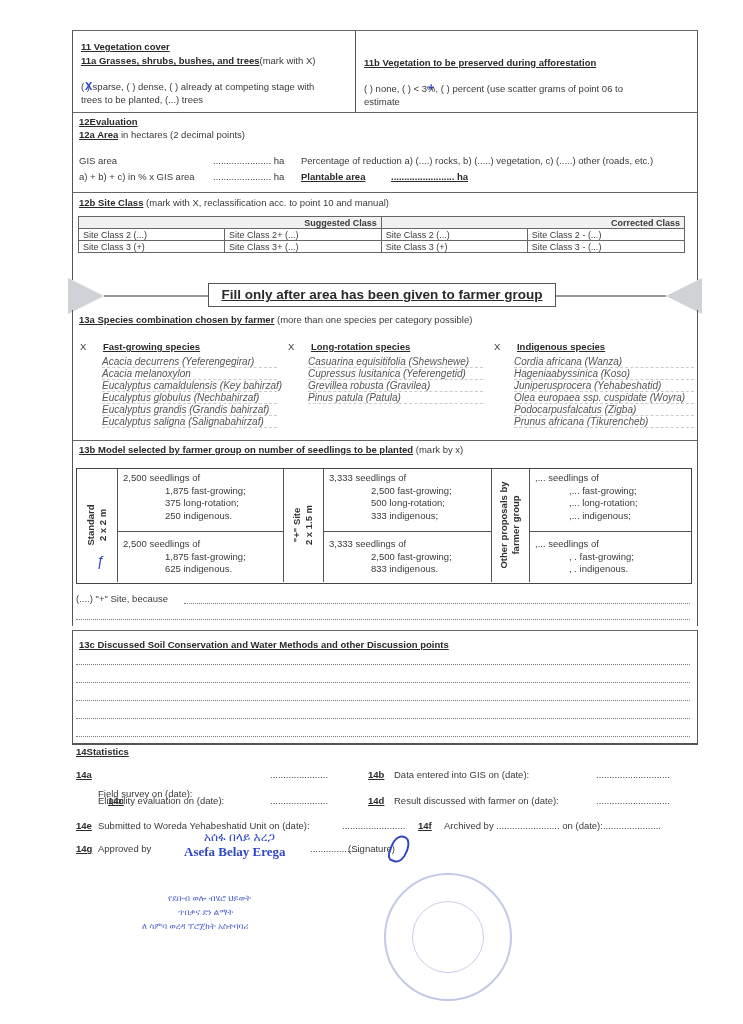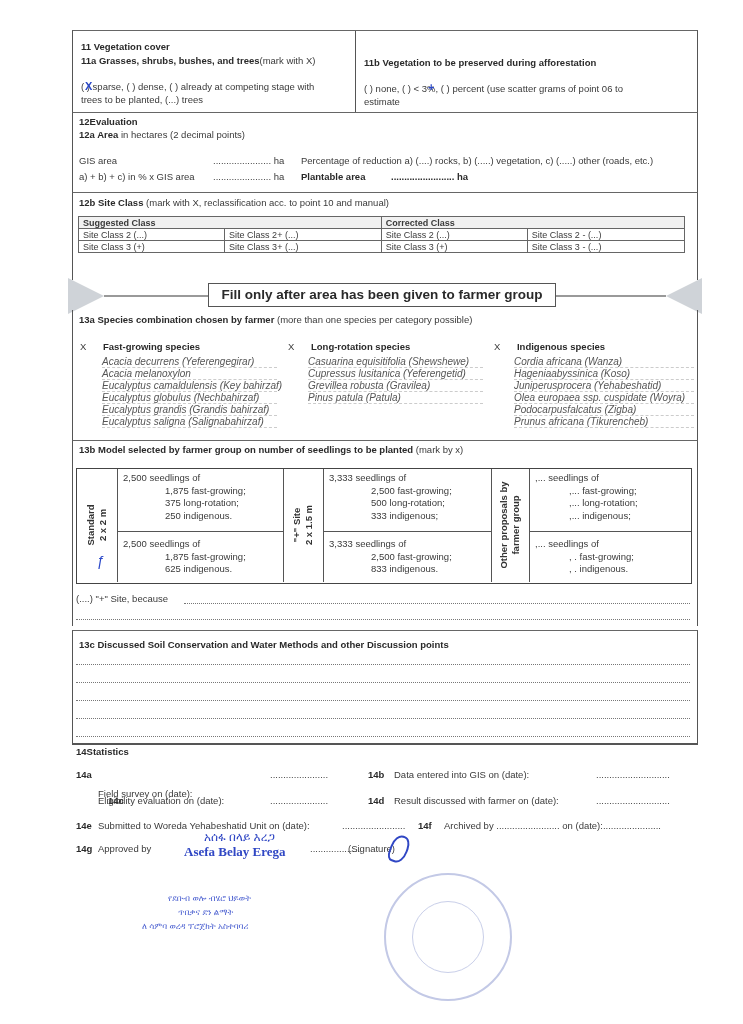--- a/index.html
+++ b/index.html
@@ -1,34 +1,34 @@
 <!DOCTYPE html>
 <html><head>
 <meta charset="utf-8">
 <style>
   * { box-sizing: border-box; margin: 0; padding: 0; }
   body {
     width: 743px; height: 1024px; background: #ffffff; position: relative; overflow: hidden;
     font-family: "Liberation Sans", sans-serif; color: #3a3a3a; font-size: 9.5px;
   }
   .page { position: absolute; left: 72px; top: 30px; width: 626px; }
-  .b { font-weight: bold; color: #2a2a2a; }
+  .b { font-weight: bold; color: #2a2a2a; text-decoration: underline; }
   
   .s11 { position: absolute; left: 0; top: 0; width: 626px; height: 82px; border-top: 1.5px solid #666; border-left: 1px solid #555; border-right: 1px solid #555; }
   .s11 .col { position: absolute; top: 0; height: 82px; }
   .s11 .col.l { left: 0; width: 283px; border-right: 1px solid #555; }
   .s11 .col.r { left: 283px; width: 341px; }
   .txt { position: absolute; white-space: nowrap; line-height: 12px; }
   .ink { color: #2b49c9; font-weight: bold; }
   
   .sec { position: absolute; left: 0; width: 626px; border-left: 1px solid #555; border-right: 1px solid #555; }
   .topline { border-top: 1.5px solid #666; }
   table.site { position: absolute; left: 6px; top: 186px; width: 607px; border-collapse: collapse; font-size: 9px; }
   table.site td, table.site th { border: 1px solid #666; padding: 0 4px; height: 12px; text-align: left; font-weight: normal; white-space: nowrap; }
-  table.site th { font-weight: bold; text-align: left; background: #f1f1f1; }
+  table.site th { font-weight: bold; text-align: right; background: #f1f1f1; }
   .banner { position: absolute; left: 136px; top: 253px; width: 348px; height: 24px; border: 1px solid #555; font-size: 13.5px; text-align: center; line-height: 22px; color: #2a2a2a; background: #fff; }
   .tri { position: absolute; width: 0; height: 0; }
   .ribbon { position: absolute; top: 265px; border-top: 2px solid #999; }
   
   .sp-head { position: absolute; top: 311px; font-size: 9.5px; }
   .sp-list { position: absolute; top: 326px; font-style: italic; font-size: 10px; line-height: 11px; color: #555; }
   .sp-list div { border-bottom: 1px dashed #ccc; white-space: nowrap; }
   
   .model { position: absolute; left: 4px; top: 438px; width: 616px; height: 116px; border: 1.5px solid #444; }
   .model .vl { position: absolute; top: 0; height: 113px; border-left: 1px solid #555; }

